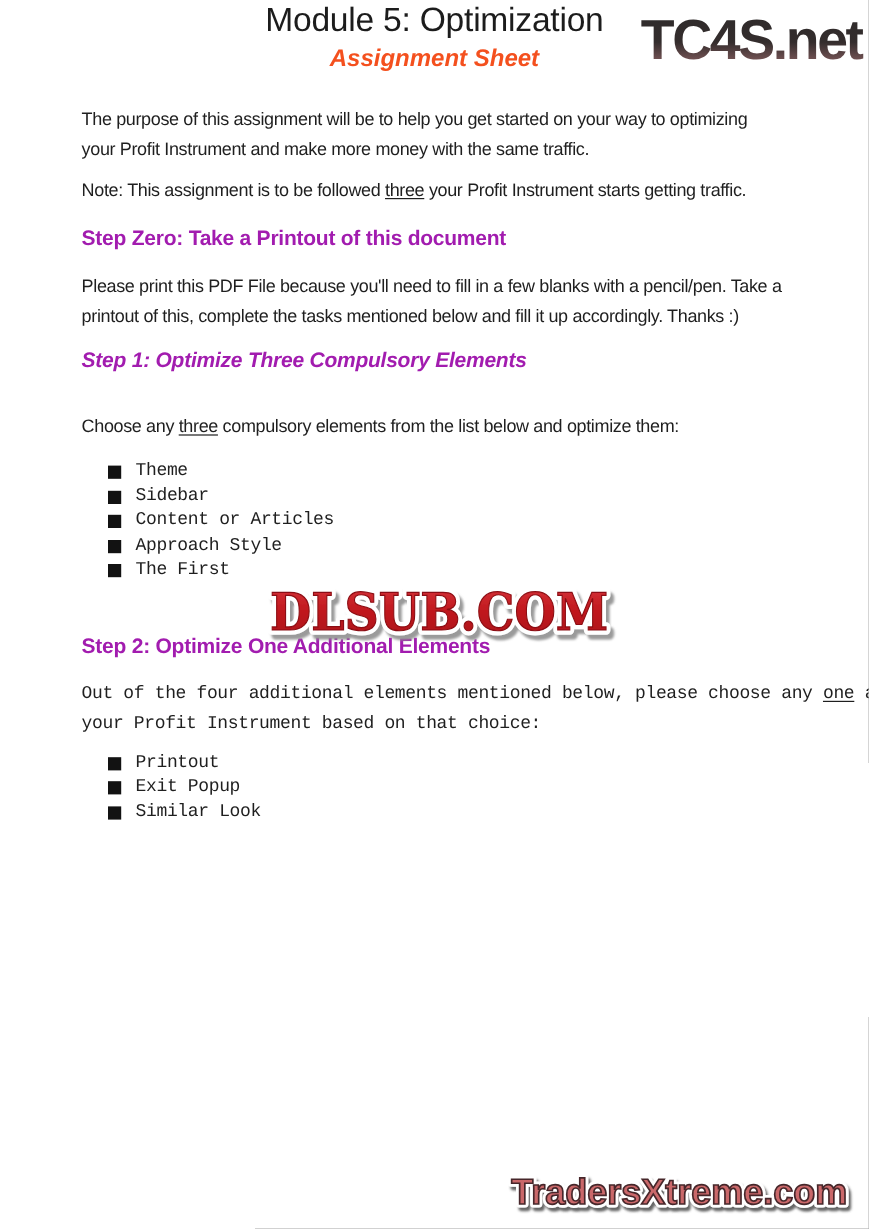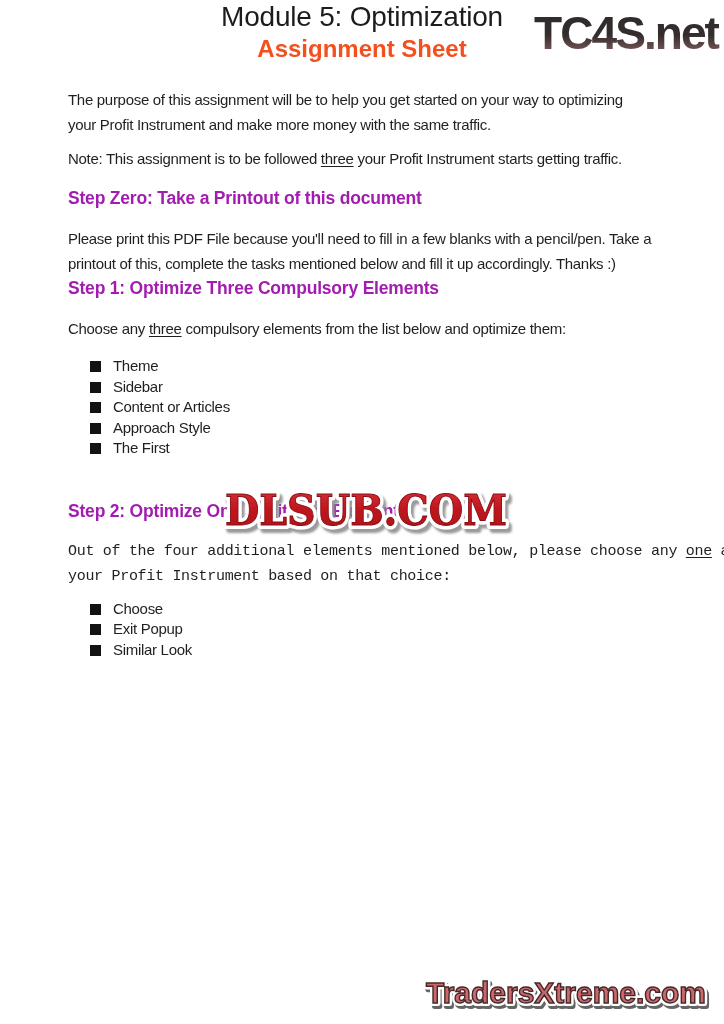--- a/index.html
+++ b/index.html
@@ -11,39 +11,39 @@
     margin: 0 auto;
     background: #ffffff;
     color: var(--text, #1f1f1f);
     overflow: hidden;
   }
   
   .logo-wrap { position: absolute; top: 4px; right: 2px; }
   
   .title-block { text-align: center; }
   .doc-title { font-size: 28px; line-height: 34px; font-weight: 400; color: #1c1c1c; letter-spacing: -0.2px; }
-  .doc-subtitle { font-size: 24px; line-height: 30px; font-weight: 700; color: var(--accent_orange, #f4501e); }
+  .doc-subtitle { font-size: 20px; line-height: 30px; font-weight: 700; color: var(--accent_orange, #f4501e); font-style: italic; }
   
   .content { padding: 0 44px 0 68px; font-size: 15px; letter-spacing: -0.3px; }
   .para { line-height: 25px; }
   .line { white-space: nowrap; }
   .intro { margin-top: 23px; }
   .note { margin-top: 9px; }
   .u { text-decoration: underline; text-underline-offset: 2px; }
   h3.step-heading {
     font-size: 17.5px; line-height: 25px; font-weight: 700;
     color: #a21caf; letter-spacing: -0.2px; white-space: nowrap;
   }
   .h-zero { margin-top: 15px; }
   .p-zero { margin-top: 15px; }
-  .h-one  { margin-top: 0; }
-  .p-one  { margin-top: 15px; }
+  .h-one  { margin-top: 12px; font-style: italic; }
+  .p-one  { margin-top: 30px; }
   .h-two  { margin-top: 40px; }
   .p-two  { margin-top: 15px; font-family: Liberation Mono, monospace; }
-  ul.sq-list { list-style: none; margin-left: 22px; }
+  ul.sq-list { list-style: none; margin-left: 22px; font-family: Liberation Mono, monospace; }
   .list-one { margin-top: 15px; }
   .list-two { margin-top: 10px; }
   ul.sq-list li { display: flex; align-items: flex-start; line-height: 20.5px; height: 20.5px; }
   .sq { flex: 0 0 auto; width: 11px; height: 11px; background: #121212; margin: 5px 12px 0 0; }
   
   .watermark-wrap { position: absolute; left: 216px; top: 478px; }
   .footer-wrap { position: absolute; right: 8px; bottom: 8px; }
   svg { display: block; overflow: visible; }
   .stamp-back { fill: none; }
   text { user-select: none; }
@@ -114,21 +114,21 @@
 
     <h3 class="step-heading h-two">Step 2: Optimize One Additional Elements</h3>
     <div class="para p-two">
       <div class="line"><span>Out of the four additional elements mentioned below, please choose any </span><span class="u">one</span><span> and optimize</span></div>
       <div class="line">your Profit Instrument based on that choice:</div>
     </div>
 
     <ul class="sq-list list-two">
       <li>
           <span class="sq"></span>
-          <span>Choose</span>
+          <span>Printout</span>
         </li>
       <li>
           <span class="sq"></span>
           <span>Exit Popup</span>
         </li>
       <li>
           <span class="sq"></span>
           <span>Similar Look</span>
         </li>
     </ul>

